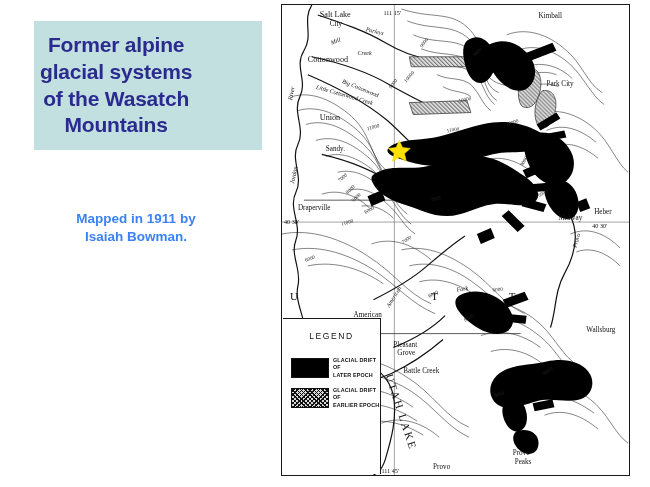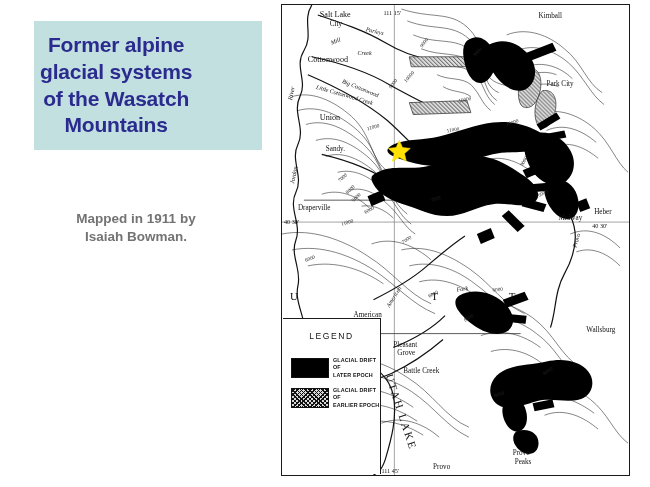--- a/index.html
+++ b/index.html
@@ -27,21 +27,21 @@
     font-size:21px;
     line-height:1.28;
     text-align:center;
     letter-spacing:-0.2px;
     padding:0 6px;
     white-space:pre-line;
   }
   #caption{
     position:absolute;left:22px;top:210px;width:228px;
     text-align:center;
-    color:#737373;
+    color:#3b82f6;
     font-weight:bold;
     font-size:13.5px;
     line-height:1.35;
     white-space:pre-line;
   }
 
   
   #map-panel{
     position:absolute;left:277px;top:0px;width:357px;height:480px;
     background:#ffffff;

